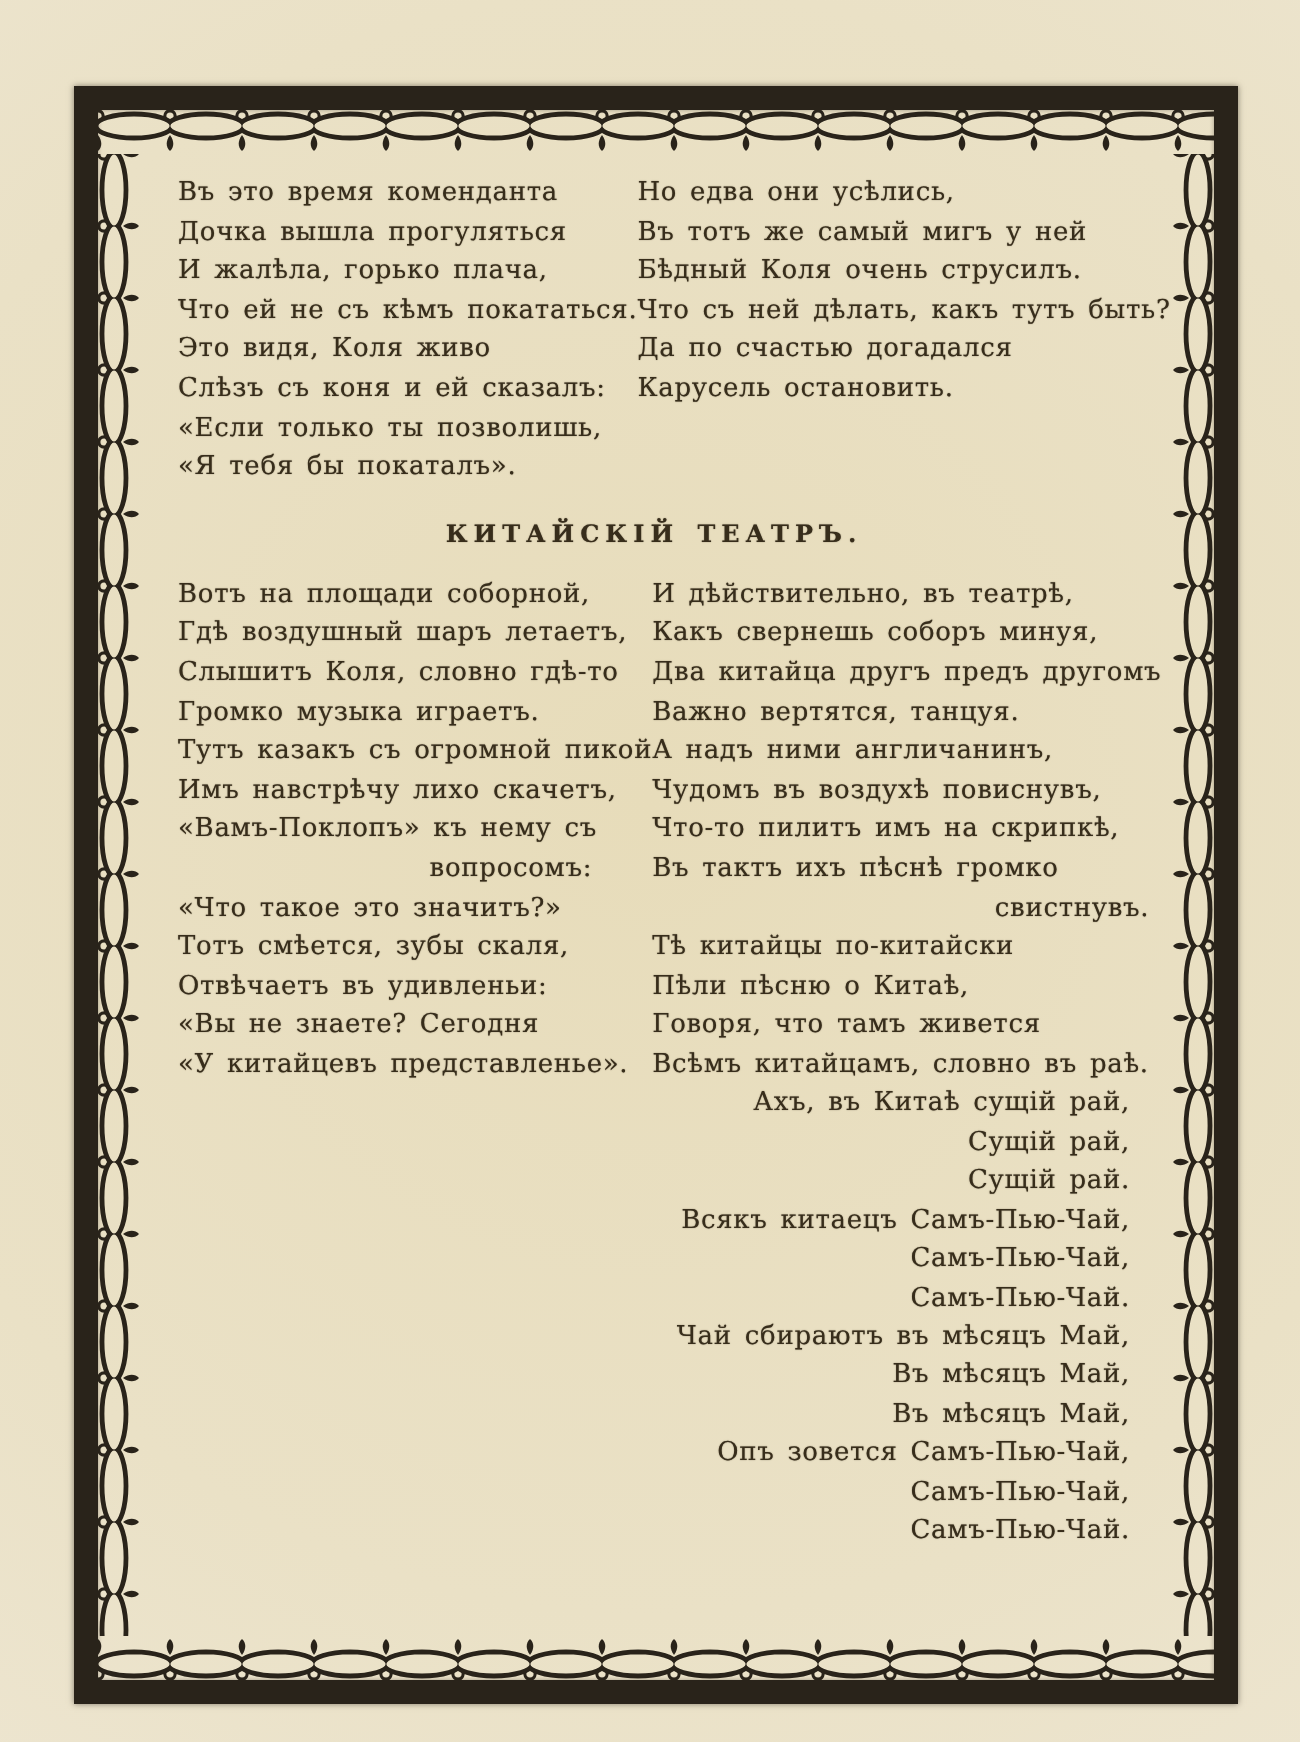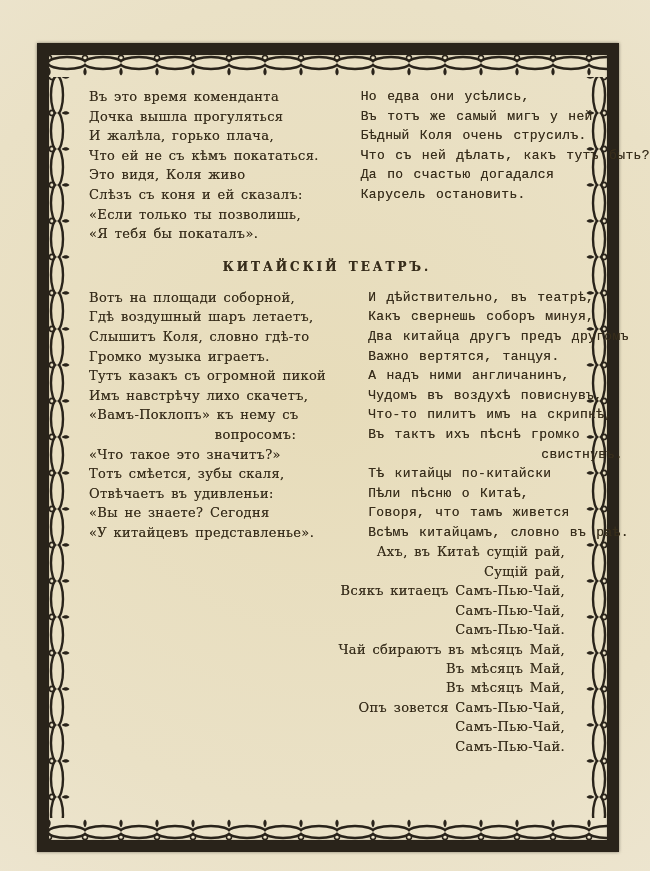--- a/index.html
+++ b/index.html
@@ -23,23 +23,23 @@
   .orn-top{left:0;top:0;width:100%;height:22px;}
   .orn-bottom{left:0;bottom:0;width:100%;height:22px;transform:scaleY(-1);}
   .orn-left{left:0;top:22px;width:22px;height:741px;}
   .orn-right{right:0;top:22px;width:22px;height:741px;transform:scaleX(-1);}
   .content{
     position:absolute;left:22px;top:22px;right:22px;bottom:22px;
     padding:10px 8px 0 18px;
     font-size:13px;letter-spacing:.35px;word-spacing:2px;
     text-shadow:0 0 .6px rgba(55,45,27,.65);
   }
-  .two-col{display:flex;gap:42px;}
+  .two-col{display:flex;}
   .col-left{width:250px;}
-  .col-right{flex:1;font-family:Liberation Mono, monospace;}
+  .col-right{flex:1;}
   .line{line-height:19.6px;white-space:nowrap;}
   .align-right{text-align:right;}
   .col-left .align-right{padding-right:30px;}
   .col-right .align-right{padding-right:6px;}
   .heading-1{
     text-align:center;font-weight:bold;font-size:12px;letter-spacing:3px;
     margin:12px 0 10px 0;transform:translateX(-6px);line-height:22px;
   }
   .song-wrap{transform:translateX(-12px);}
   .heading-2{
@@ -140,20 +140,21 @@
             <div class="line">Пѣли пѣсню о Китаѣ,</div>
             <div class="line">Говоря, что тамъ живется</div>
             <div class="line">Всѣмъ китайцамъ, словно въ раѣ.</div>
           </div>
       </div>
 
       <div class="song-wrap">
         <div class="song">
             <div class="line">Ахъ, въ Китаѣ сущій рай,</div>
             <div class="line">Сущій рай,</div>
+            <div class="line">Сущій рай.</div>
             <div class="line">Всякъ китаецъ Самъ-Пью-Чай,</div>
             <div class="line">Самъ-Пью-Чай,</div>
             <div class="line">Самъ-Пью-Чай.</div>
             <div class="line">Чай сбираютъ въ мѣсяцъ Май,</div>
             <div class="line">Въ мѣсяцъ Май,</div>
             <div class="line">Въ мѣсяцъ Май,</div>
             <div class="line">Опъ зовется Самъ-Пью-Чай,</div>
             <div class="line">Самъ-Пью-Чай,</div>
             <div class="line">Самъ-Пью-Чай.</div>
           </div>

